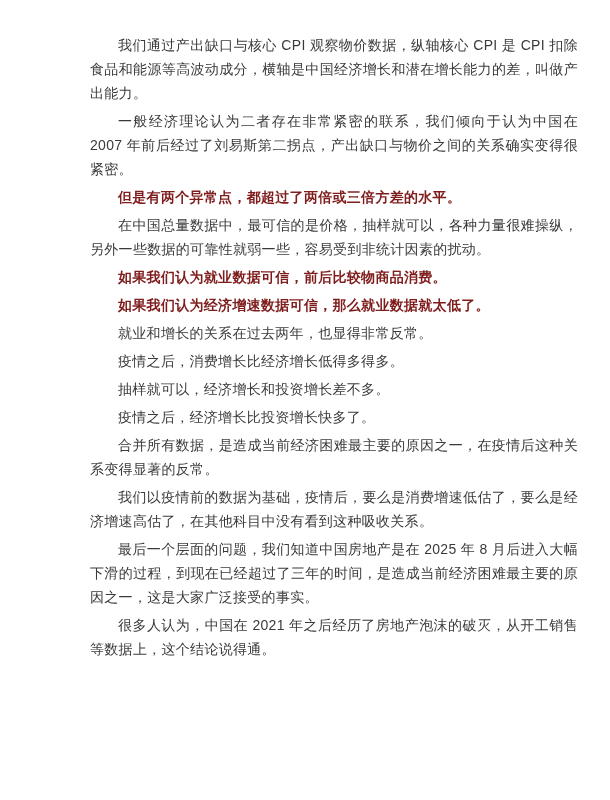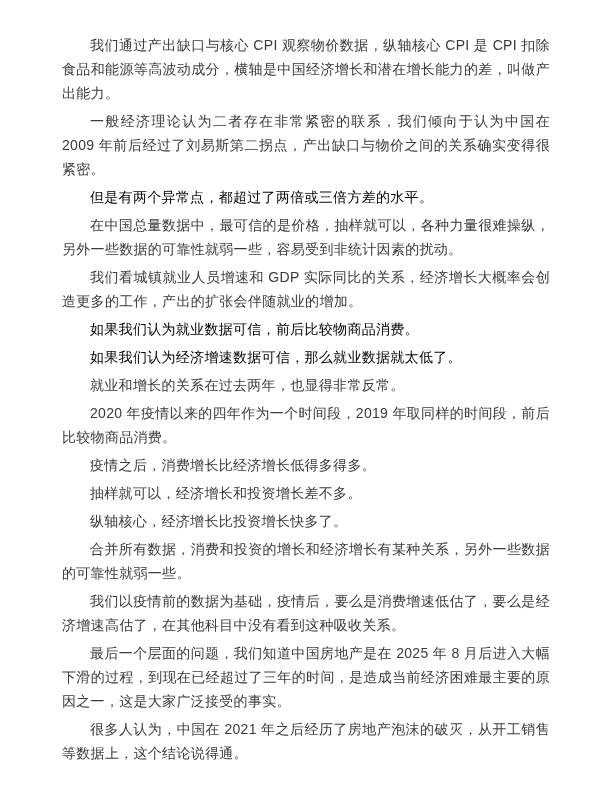--- a/index.html
+++ b/index.html
@@ -10,55 +10,53 @@
   body {
     width: 610px;
     height: 800px;
     overflow: hidden;
   }
   .page {
     box-sizing: border-box;
     width: 610px;
     height: 800px;
     background: #ffffff;
-    padding: 33px 60px 0 62px;
+    padding: 33px 60px 0 90px;
   }
   .content {
     width: 488px;
   }
   p.para {
     margin: 0 0 4px 0;
     font-family: "Liberation Sans", "DejaVu Sans", sans-serif;
     font-size: 14px;
     line-height: 24px;
     color: #3a3a3a;
     text-align: justify;
     text-indent: 2em;
     letter-spacing: 0.3px;
   }
   p.para.bold {
-    font-weight: 400;
-    color: #000000;
+    font-weight: 700;
+    color: #7f1d1d;
   }
 </style>
 </head>
 <body>
 
 <div class="page">
   <div class="content" id="content">
       <p class="para">我们通过产出缺口与核心 CPI 观察物价数据，纵轴核心 CPI 是 CPI 扣除食品和能源等高波动成分，横轴是中国经济增长和潜在增长能力的差，叫做产出能力。</p>
-      <p class="para">一般经济理论认为二者存在非常紧密的联系，我们倾向于认为中国在 2009 年前后经过了刘易斯第二拐点，产出缺口与物价之间的关系确实变得很紧密。</p>
+      <p class="para">一般经济理论认为二者存在非常紧密的联系，我们倾向于认为中国在 2007 年前后经过了刘易斯第二拐点，产出缺口与物价之间的关系确实变得很紧密。</p>
       <p class="para bold">但是有两个异常点，都超过了两倍或三倍方差的水平。</p>
       <p class="para">在中国总量数据中，最可信的是价格，抽样就可以，各种力量很难操纵，另外一些数据的可靠性就弱一些，容易受到非统计因素的扰动。</p>
-      <p class="para">我们看城镇就业人员增速和 GDP 实际同比的关系，经济增长大概率会创造更多的工作，产出的扩张会伴随就业的增加。</p>
       <p class="para bold">如果我们认为就业数据可信，前后比较物商品消费。</p>
       <p class="para bold">如果我们认为经济增速数据可信，那么就业数据就太低了。</p>
       <p class="para">就业和增长的关系在过去两年，也显得非常反常。</p>
-      <p class="para">2020 年疫情以来的四年作为一个时间段，2019 年取同样的时间段，前后比较物商品消费。</p>
       <p class="para">疫情之后，消费增长比经济增长低得多得多。</p>
       <p class="para">抽样就可以，经济增长和投资增长差不多。</p>
-      <p class="para">纵轴核心，经济增长比投资增长快多了。</p>
-      <p class="para">合并所有数据，消费和投资的增长和经济增长有某种关系，另外一些数据的可靠性就弱一些。</p>
+      <p class="para">疫情之后，经济增长比投资增长快多了。</p>
+      <p class="para">合并所有数据，是造成当前经济困难最主要的原因之一，在疫情后这种关系变得显著的反常。</p>
       <p class="para">我们以疫情前的数据为基础，疫情后，要么是消费增速低估了，要么是经济增速高估了，在其他科目中没有看到这种吸收关系。</p>
       <p class="para">最后一个层面的问题，我们知道中国房地产是在 2025 年 8 月后进入大幅下滑的过程，到现在已经超过了三年的时间，是造成当前经济困难最主要的原因之一，这是大家广泛接受的事实。</p>
       <p class="para">很多人认为，中国在 2021 年之后经历了房地产泡沫的破灭，从开工销售等数据上，这个结论说得通。</p>
     </div>
 </div>
 
 </body></html>

